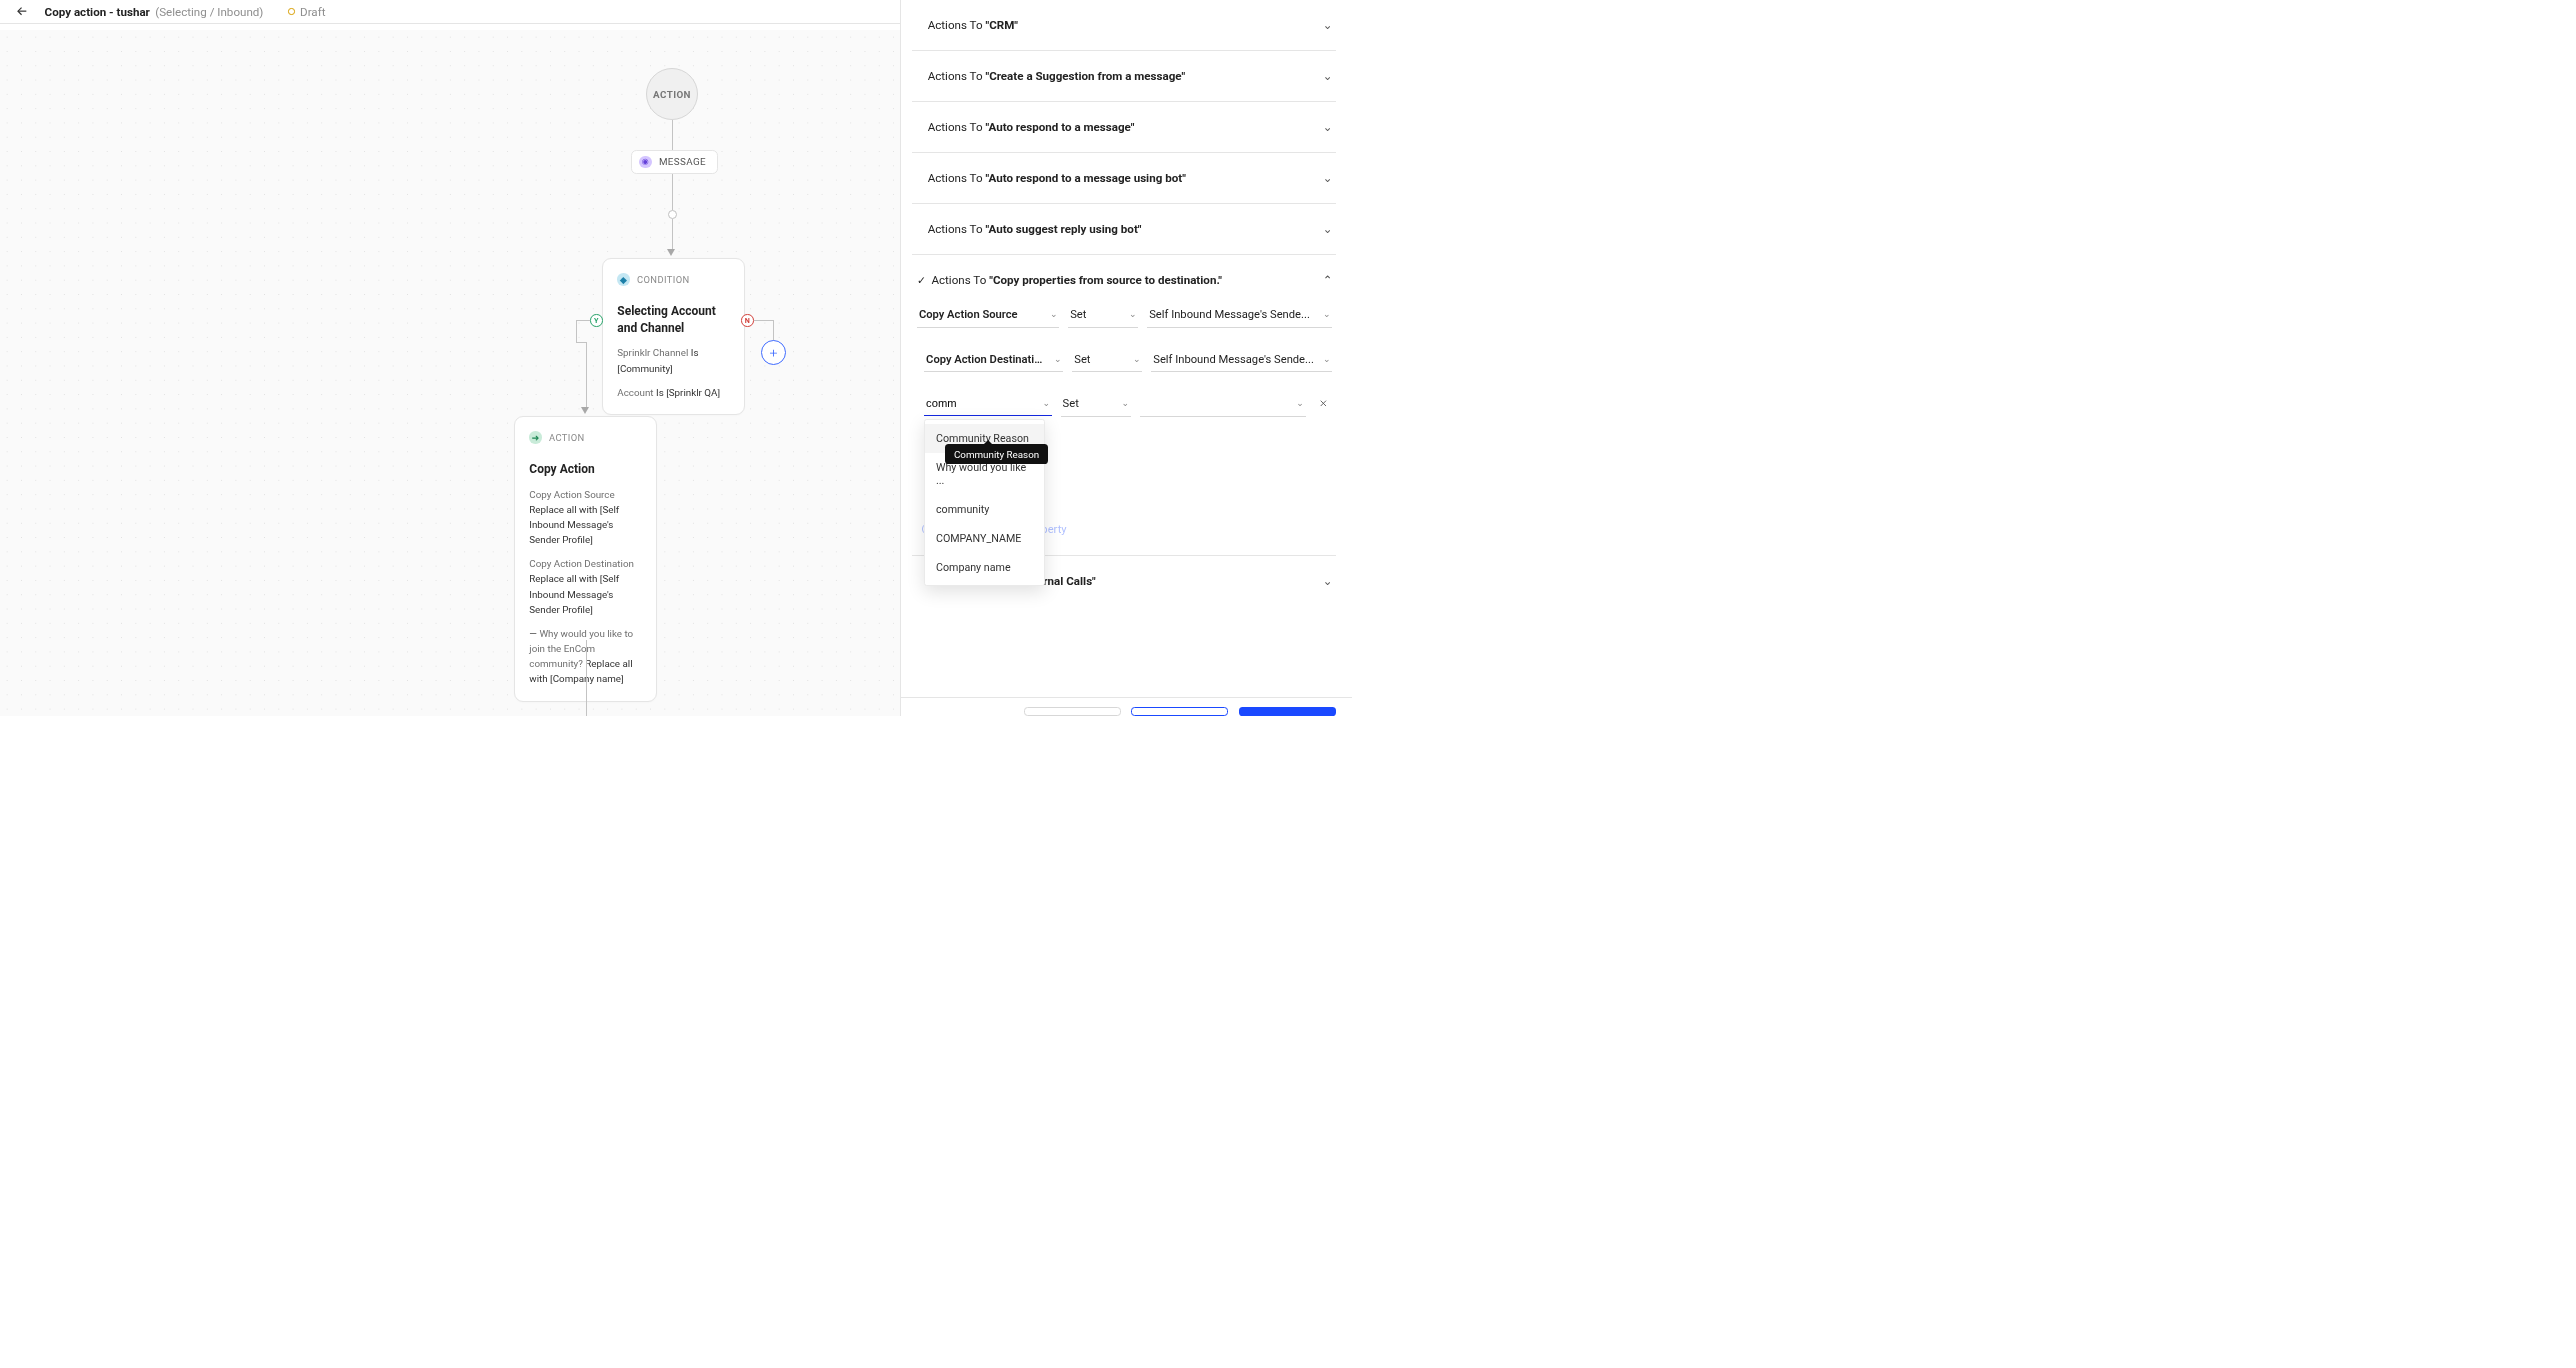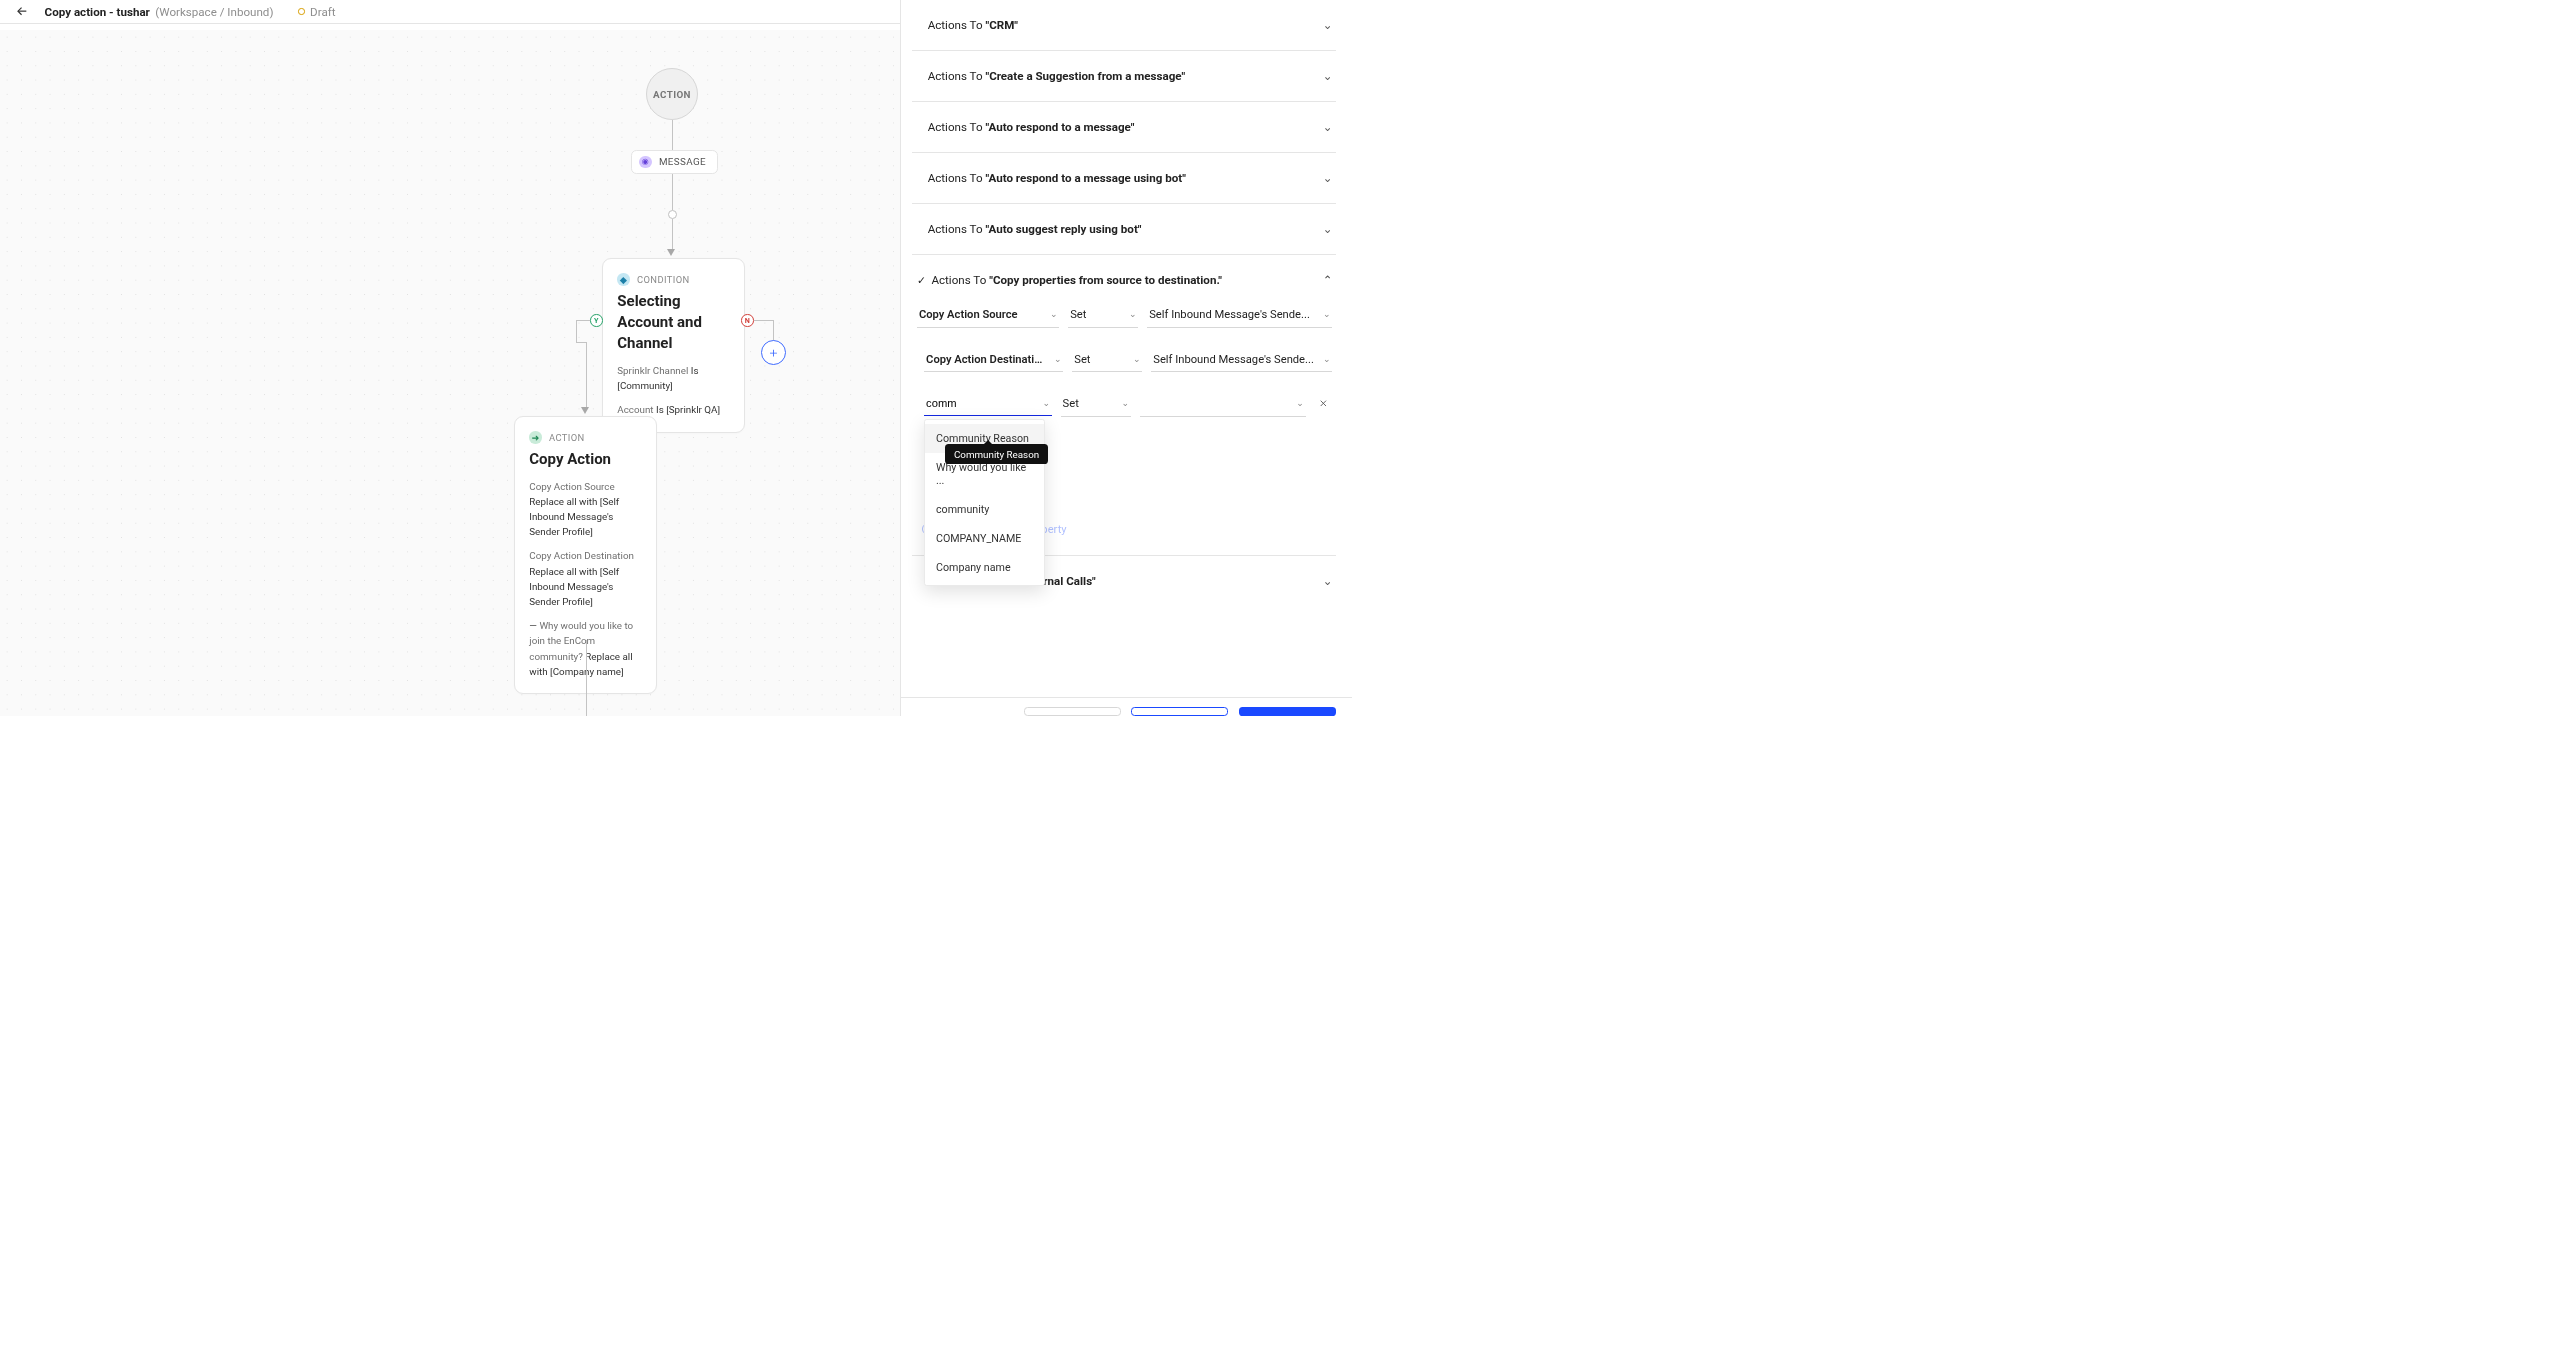--- a/index.html
+++ b/index.html
@@ -64,21 +64,21 @@
   .card{
     position:absolute;background:#fff;border:0.9px solid var(--c-border);border-radius:9px;
     padding:14.3px;box-shadow:0 0.9px 1.8px rgba(0,0,0,.02);
   }
   .card-cond{left:602px;top:228px;width:143px;}
   .card-act{left:514px;top:386px;width:143px;}
   .card-label{display:flex;align-items:center;gap:7.2px;font-size:9.4px;letter-spacing:0.4px;color:#8a8a8a;}
   .card-label .picon{width:12.5px;height:12.5px;border-radius:50%;display:flex;align-items:center;justify-content:center;}
   .picon.cond{background:#c4e7f3;color:#1c7fa8;}
   .picon.act{background:#c9ebd9;color:#1f8855;}
-  .card-title{font-weight:700;font-size:15px;margin-top:5px;line-height:1.4;}
+  .card-title{font-weight:700;font-size:12px;margin-top:17px;line-height:1.4;}
   .card-rule{font-size:9.8px;color:#707070;margin-top:9px;line-height:1.55;}
   .card-rule .strong{color:#333;}
   .card-act .card-rule{border-top:0;}
   .y-badge,.n-badge{
     position:absolute;width:12.5px;height:12.5px;border-radius:50%;background:#fff;
     display:flex;align-items:center;justify-content:center;font-size:7.2px;font-weight:700;
   }
   .y-badge{left:590px;top:284px;border:1.3px solid #29a36a;color:#29a36a;}
   .n-badge{left:741px;top:284px;border:1.3px solid #d2413c;color:#d2413c;}
   .plus-btn{
@@ -153,21 +153,21 @@
 
 <div class="topbar">
   <div class="back-btn">
     <svg width="14.3" height="14.3" viewBox="0 0 24 24" fill="none" stroke="#333" stroke-width="2">
         <path d="M19 12H5"></path>
         <path d="M11 18l-6-6 6-6"></path>
       </svg>
   </div>
   <div class="title-wrap">
     <span class="title-strong">Copy action - tushar</span>
-    <span class="title-muted">(Workspace / Inbound)</span>
+    <span class="title-muted">(Selecting / Inbound)</span>
   </div>
   <div class="draft-chip">
     <span class="draft-dot"></span>
     <span>Draft</span>
   </div>
 </div>
 
 <div class="main">
   <div class="canvas">
 

